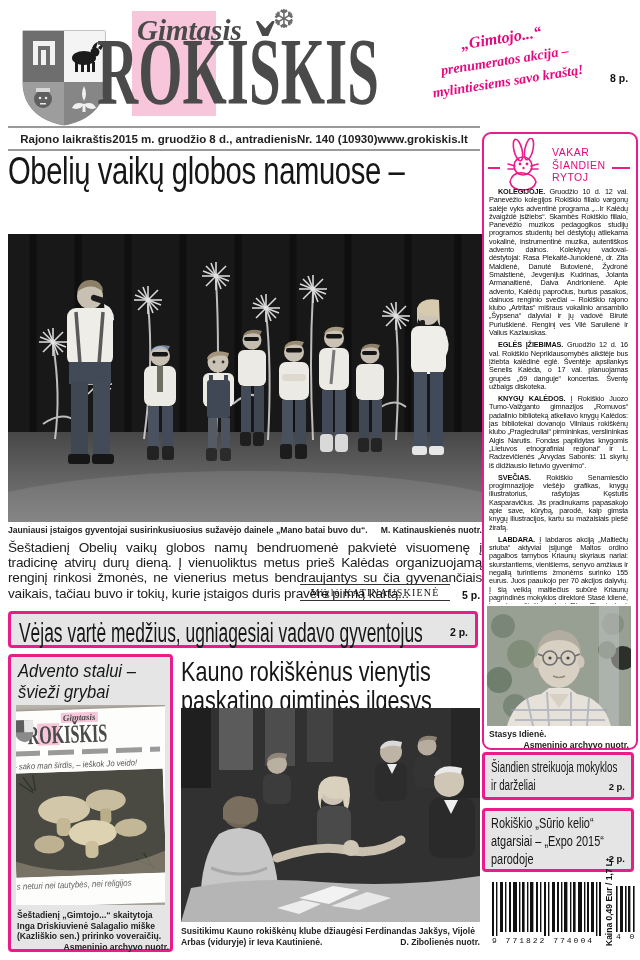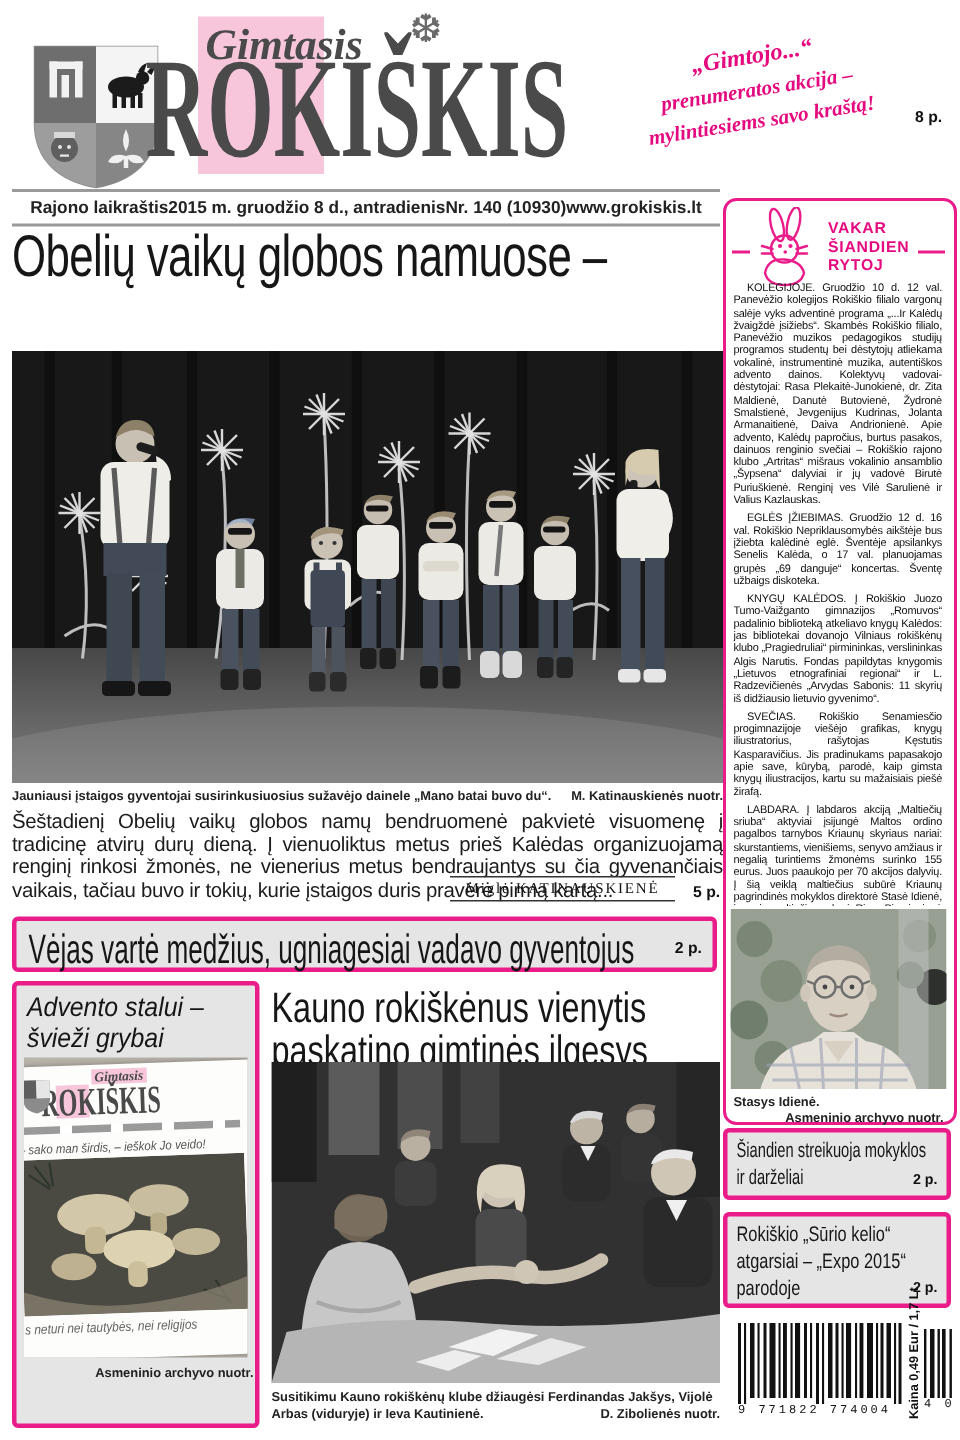--- a/index.html
+++ b/index.html
@@ -31,24 +31,24 @@
   .leadtext{font-size:13.6px;line-height:15.2px;text-align:justify;color:#1c1c1c;letter-spacing:-.2px;}
   .byline{font-family:"Liberation Serif",serif;font-size:10px;letter-spacing:1.2px;
           border-top:1.5px solid #333;border-bottom:1.5px solid #333;text-align:center;padding:2px 0;}
 
   
   .cap{font-size:8.6px;font-weight:bold;color:#222;line-height:10.5px;}
   .cap .credit{float:right;}
 
   
   .sidebox{left:482px;top:132px;width:152px;height:614px;border:2px solid #ea1c8a;border-radius:9px;}
-  .sbtitle{color:#e5097f;font-weight:bold;font-size:10.5px;line-height:12.5px;letter-spacing:.5px;}
+  .sbtitle{color:#e5097f;font-weight:normal;font-size:10.5px;line-height:12.5px;letter-spacing:.5px;}
   .sbitems{font-size:7.3px;line-height:8.3px;text-align:justify;color:#111;letter-spacing:-.15px;}
   .sbitems p{margin:0 0 4px 0;text-indent:9px;}
-  .sbitems .lw{font-weight:normal;}
+  .sbitems .lw{font-weight:bold;}
   .pinkline{background:#ea1c8a;height:2px;}
   .sbheadline{font-size:14px;font-weight:normal;color:#161616;line-height:16px;}
 
   
   .bcdigits{font-size:8px;letter-spacing:2px;color:#111;font-family:"Liberation Mono",monospace;}
   .price{font-size:8.5px;font-weight:bold;transform:rotate(-90deg);transform-origin:left top;white-space:nowrap;}
 
   svg{display:block;}
 </style>
 </head>
@@ -321,20 +321,21 @@
             <rect x="70" y="70" width="13" height="17" rx="5" fill="#ccc09c"></rect>
           <ellipse cx="116" cy="58" rx="16" ry="9" fill="#c2b796"></ellipse>
           <ellipse cx="34" cy="72" rx="15" ry="9" fill="#bdb192"></ellipse>
         </g>
         <path d="M0,88 q40,14 80,10 q40,-4 70,-16 l0,22 l-150,0 z" fill="#8d8575" opacity=".7"></path>
       </svg>
       <div class="abs nowrap" style="left:2px;top:170px;font-size:9px;font-style:italic;color:#666;transform:scale(.88,1);transform-origin:left top;">s neturi nei tautybės, nei religijos</div>
     </div>
   </div>
   <div class="abs cap" style="left:6px;top:253px;width:152px;">
+    <span>Šeštadienį „Gimtojo...“ skaitytoja Inga Driskiuvienė Salagalio miške (Kazliškio sen.) pririnko voveraičių.</span>
     <span class="credit">Asmeninio archyvo nuotr.</span>
   </div>
 </div>
 
 <div class="abs" style="left:181px;top:656px;width:300px;">
   <div><span class="sx nowrap" style="--sx:.80;--sy:1.05;font-size:27px;color:#161616;">Kauno rokiškėnus vienytis</span></div>
   <div style="margin-top:-2px;">
     <span class="sx nowrap" style="--sx:.80;--sy:1.05;font-size:27px;color:#161616;">paskatino gimtinės ilgesys</span>
     <span class="pageref abs" style="left:278px;margin-top:14px;">5 p.</span>
   </div>

